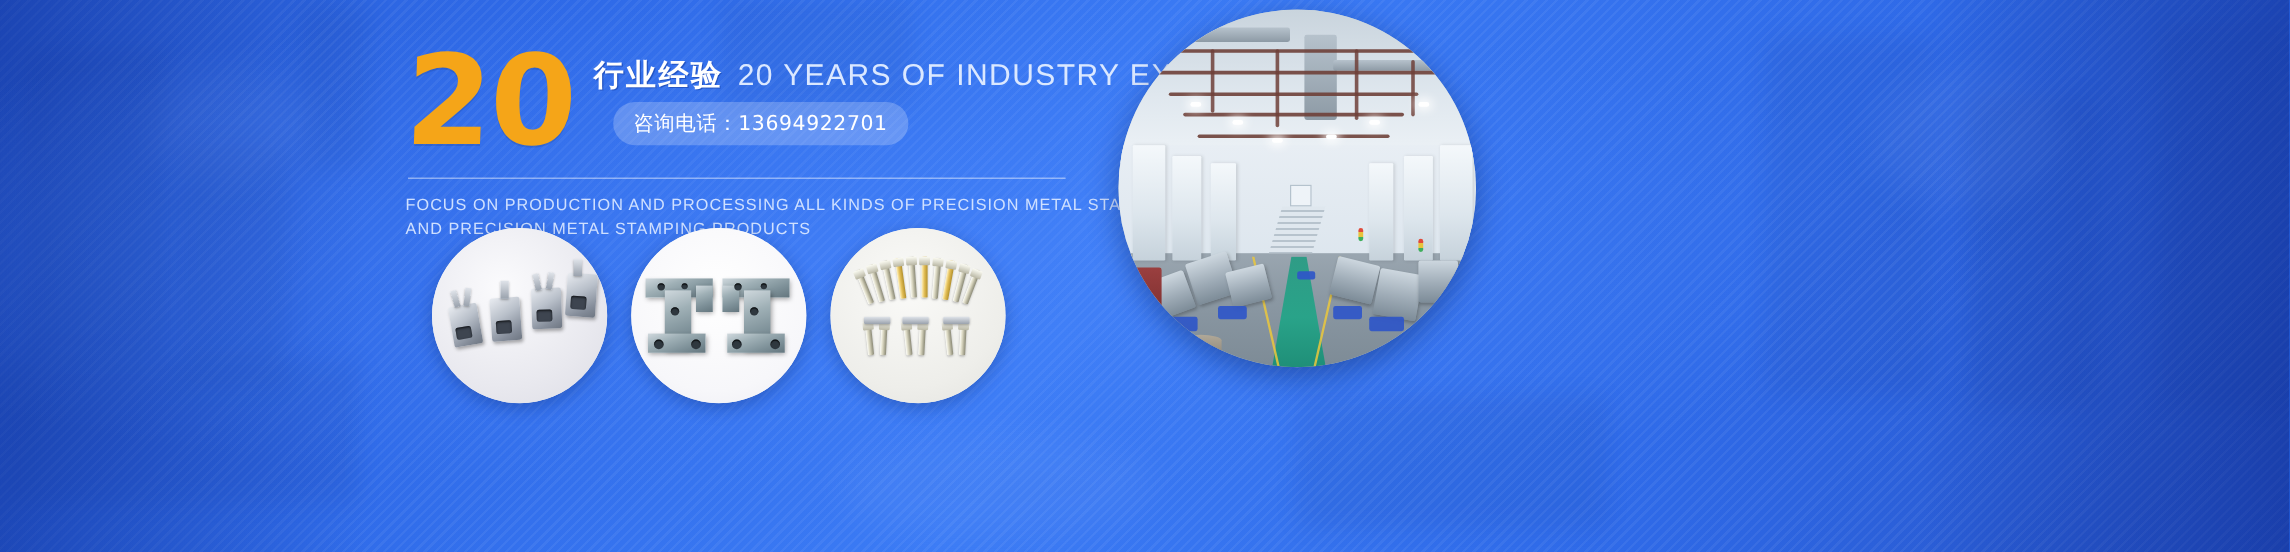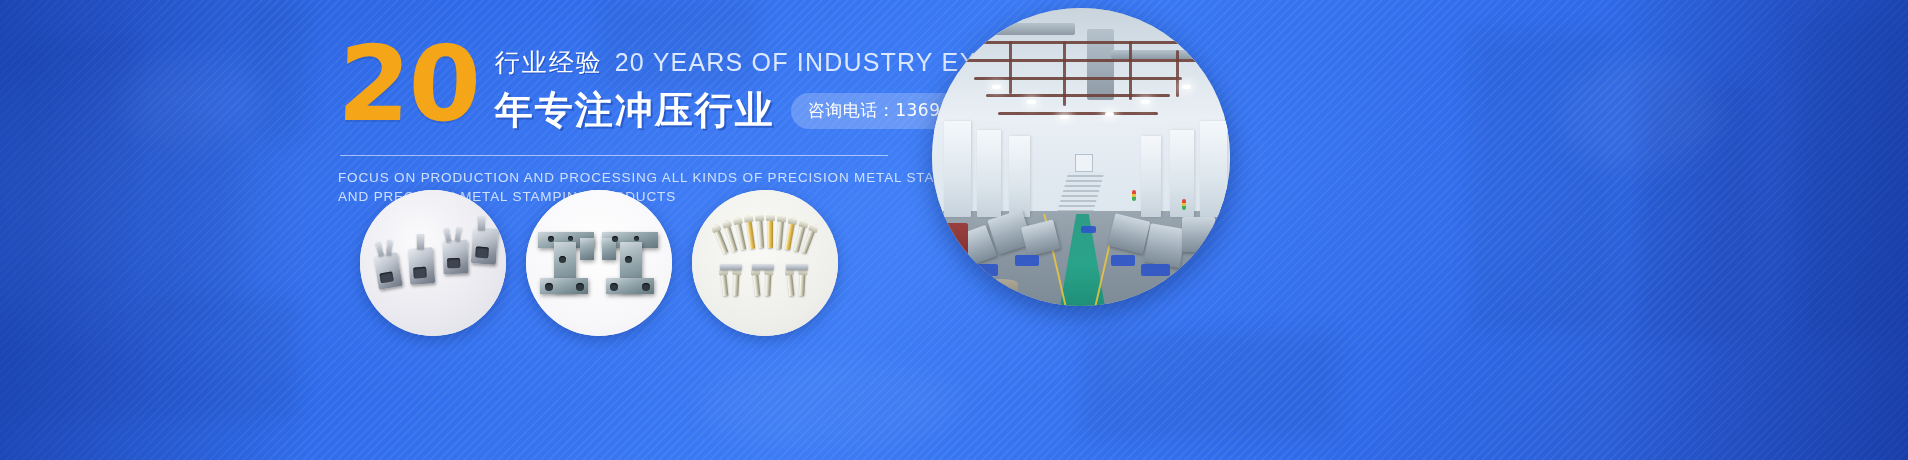--- a/index.html
+++ b/index.html
@@ -40,21 +40,21 @@
     font-family:"DejaVu Sans", sans-serif;
     font-weight:bold; font-size:104px; line-height:.86;
     color:#f5a518; letter-spacing:-2px;
     transform:skewX(-2deg);
     text-shadow:0 2px 0 rgba(0,0,0,.10);
   }
   .headtext{ margin-left:16px; padding-top:6px; }
 
   .line1{ display:flex; align-items:baseline; white-space:nowrap; }
   .cn-small{
-    font-size:25px; font-weight:normal; color:#ffffff;
+    font-size:25px; font-weight:bold; color:#ffffff;
     letter-spacing:2px; font-family:"DejaVu Sans", sans-serif;
     text-shadow:1px 1px 0 rgba(20,60,160,.55);
   }
   .en-head{
     margin-left:12px; font-size:25px; color:#dbe8ff; letter-spacing:1.2px;
     font-weight:300; font-family:"Liberation Sans", sans-serif;
   }
 
   .line2{ display:flex; align-items:center; margin-top:6px; white-space:nowrap; }
   .cn-big{
@@ -176,21 +176,20 @@
 
     <div class="headrow">
       <div class="bignum">20</div>
 
       <div class="headtext">
         <div class="line1">
           <span class="cn-small">行业经验</span>
           <span class="en-head">20 YEARS OF INDUSTRY EXPERIENCE</span>
         </div>
         <div class="line2">
-          <span class="cn-big">年专注冲压行业</span>
           <span class="phone-badge">咨询电话：13694922701</span>
         </div>
       </div>
     </div>
 
     <div class="rule"></div>
 
     <div class="sub">
       <div>FOCUS ON PRODUCTION AND PROCESSING ALL KINDS OF PRECISION METAL STAMPING MOLDS</div>
       <div>AND PRECISION METAL STAMPING PRODUCTS</div>

